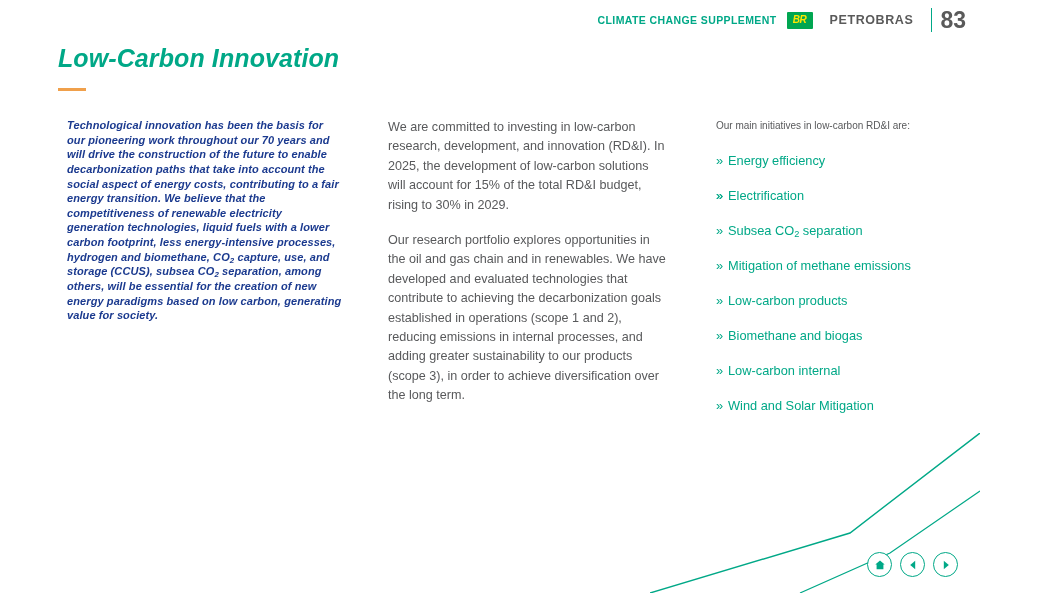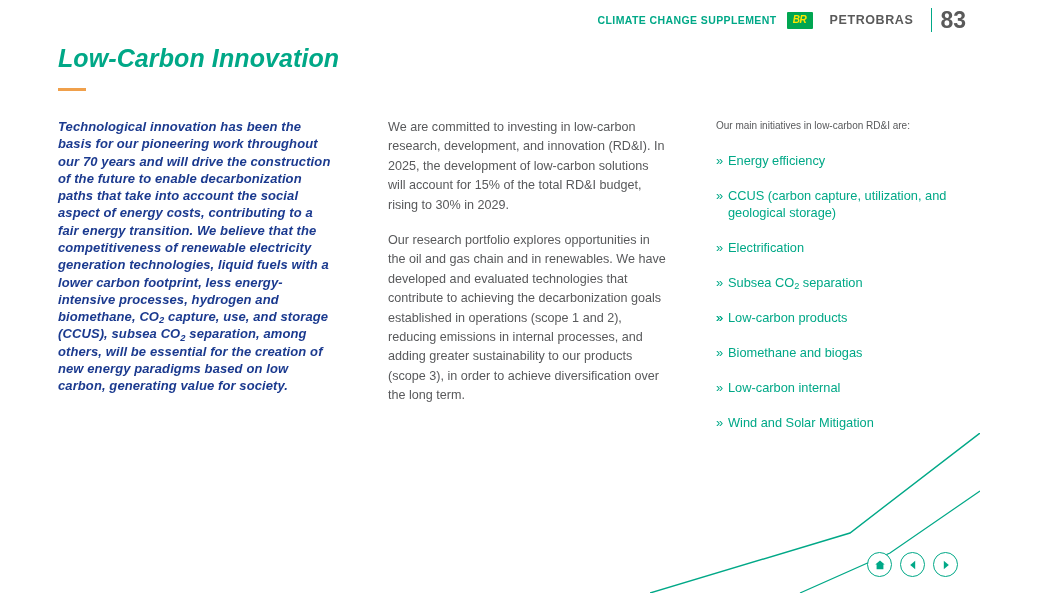--- a/index.html
+++ b/index.html
@@ -98,25 +98,25 @@
     position: absolute;
     left: 58px;
     top: 88px;
     width: 28px;
     height: 3px;
     background: #f0a04b;
   }
   
   .col-lead {
     position: absolute;
-    left: 58px;
+    left: 67px;
     top: 118px;
     width: 275px;
     color: #1b3a8f;
-    font-size: 13px;
+    font-size: 11px;
     font-style: italic;
     font-weight: bold;
     line-height: 1.33;
     letter-spacing: 0.1px;
   }
   .col-body {
     position: absolute;
     left: 388px;
     top: 118px;
     width: 278px;
@@ -228,32 +228,32 @@
 
   <div class="col-list">
     <div class="list-intro">Our main initiatives in low-carbon RD&amp;I are:</div>
 
     <div class="list-item">
       <span class="marker">»</span>
       <span>Energy efficiency</span>
     </div>
     <div class="list-item">
       <span class="marker">»</span>
-      <span>CCUS (carbon capture, utilization, and geological storage)</span>
     </div>
     <div class="list-item">
       <span class="marker">»</span>
       <span>Electrification</span>
     </div>
     <div class="list-item">
       <span class="marker">»</span>
       <span>Subsea CO<sub>2</sub> separation</span>
     </div>
     <div class="list-item">
       <span class="marker">»</span>
+      <span>Mitigation of methane emissions</span>
     </div>
     <div class="list-item">
       <span class="marker">»</span>
       <span>Low-carbon products</span>
     </div>
     <div class="list-item">
       <span class="marker">»</span>
       <span>Biomethane and biogas</span>
     </div>
     <div class="list-item">

